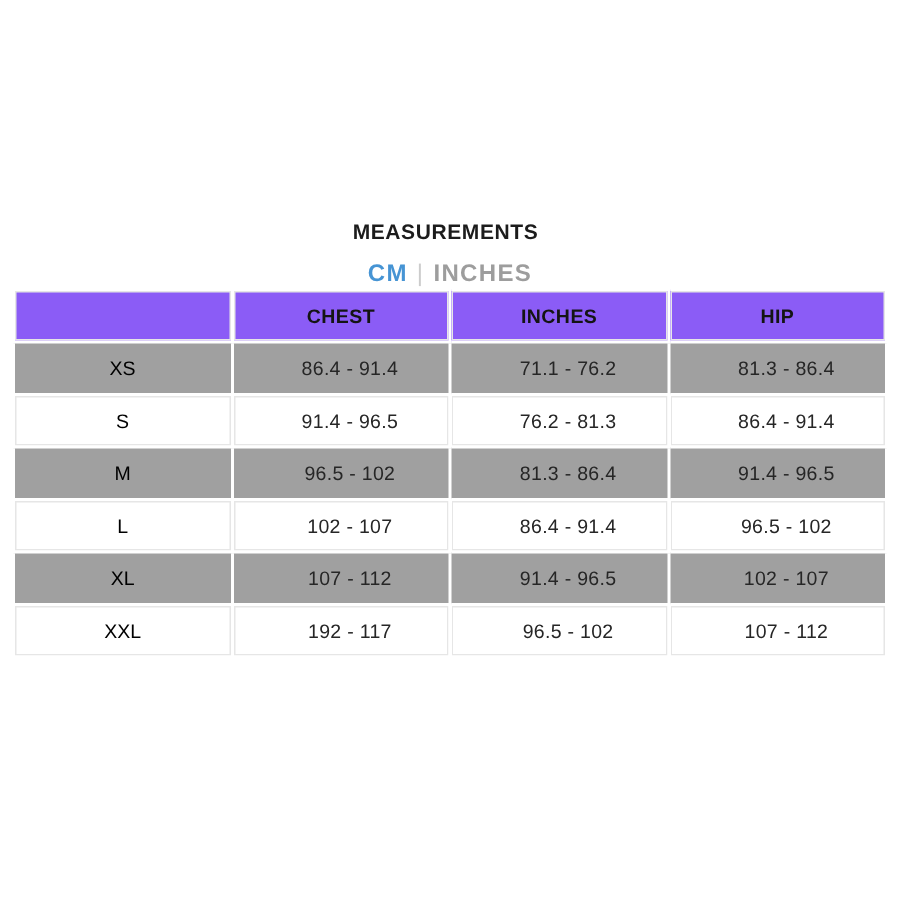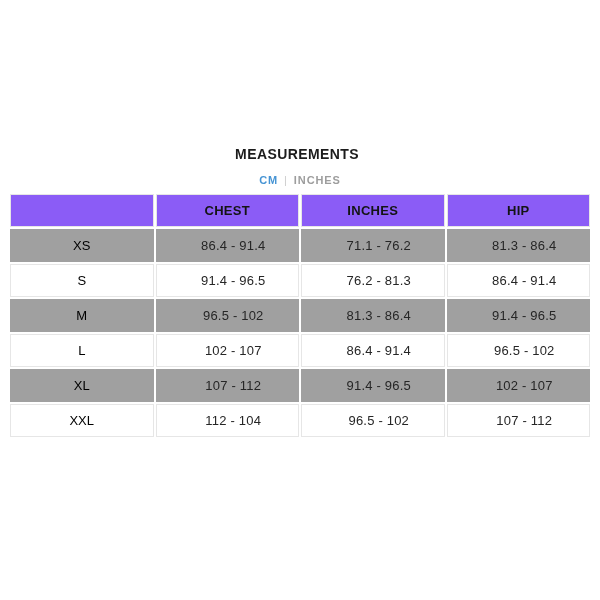--- a/index.html
+++ b/index.html
@@ -16,21 +16,21 @@
     font-family:"Liberation Sans","DejaVu Sans",sans-serif;
     overflow:hidden;
   }
   .page-title{
     position:absolute;top:146px;left:0;width:594px;
     text-align:center;font-size:14px;font-weight:700;
     letter-spacing:.4px;color:#1c1c1c;
   }
   .unit-toggle{
     position:absolute;top:174px;left:0;width:600px;
-    text-align:center;font-size:11px;font-weight:700;letter-spacing:.9px;
+    text-align:center;font-size:16px;font-weight:700;letter-spacing:.9px;
   }
   .unit-option{cursor:pointer;}
   .unit-option.active{color:var(--accent-blue);}
   .unit-option.inactive{color:var(--inactive-gray);}
   .unit-sep{color:var(--separator-gray);margin:0 6px;font-weight:400;}
   .table-wrap{position:absolute;left:8px;top:192px;width:584px;}
   table{
     width:100%;border-collapse:collapse;table-layout:fixed;
     border:1px solid var(--border);
   }
@@ -92,19 +92,19 @@
         <td class="value-cell">96.5 - 102</td>
       </tr>
       <tr class="shaded">
         <td class="size-cell">XL</td>
         <td class="value-cell">107 - 112</td>
         <td class="value-cell">91.4 - 96.5</td>
         <td class="value-cell">102 - 107</td>
       </tr>
       <tr class="plain">
         <td class="size-cell">XXL</td>
-        <td class="value-cell">112 - 104</td>
+        <td class="value-cell">192 - 117</td>
         <td class="value-cell">96.5 - 102</td>
         <td class="value-cell">107 - 112</td>
       </tr>
     </tbody>
   </table>
 </div>
 
 </body></html>

